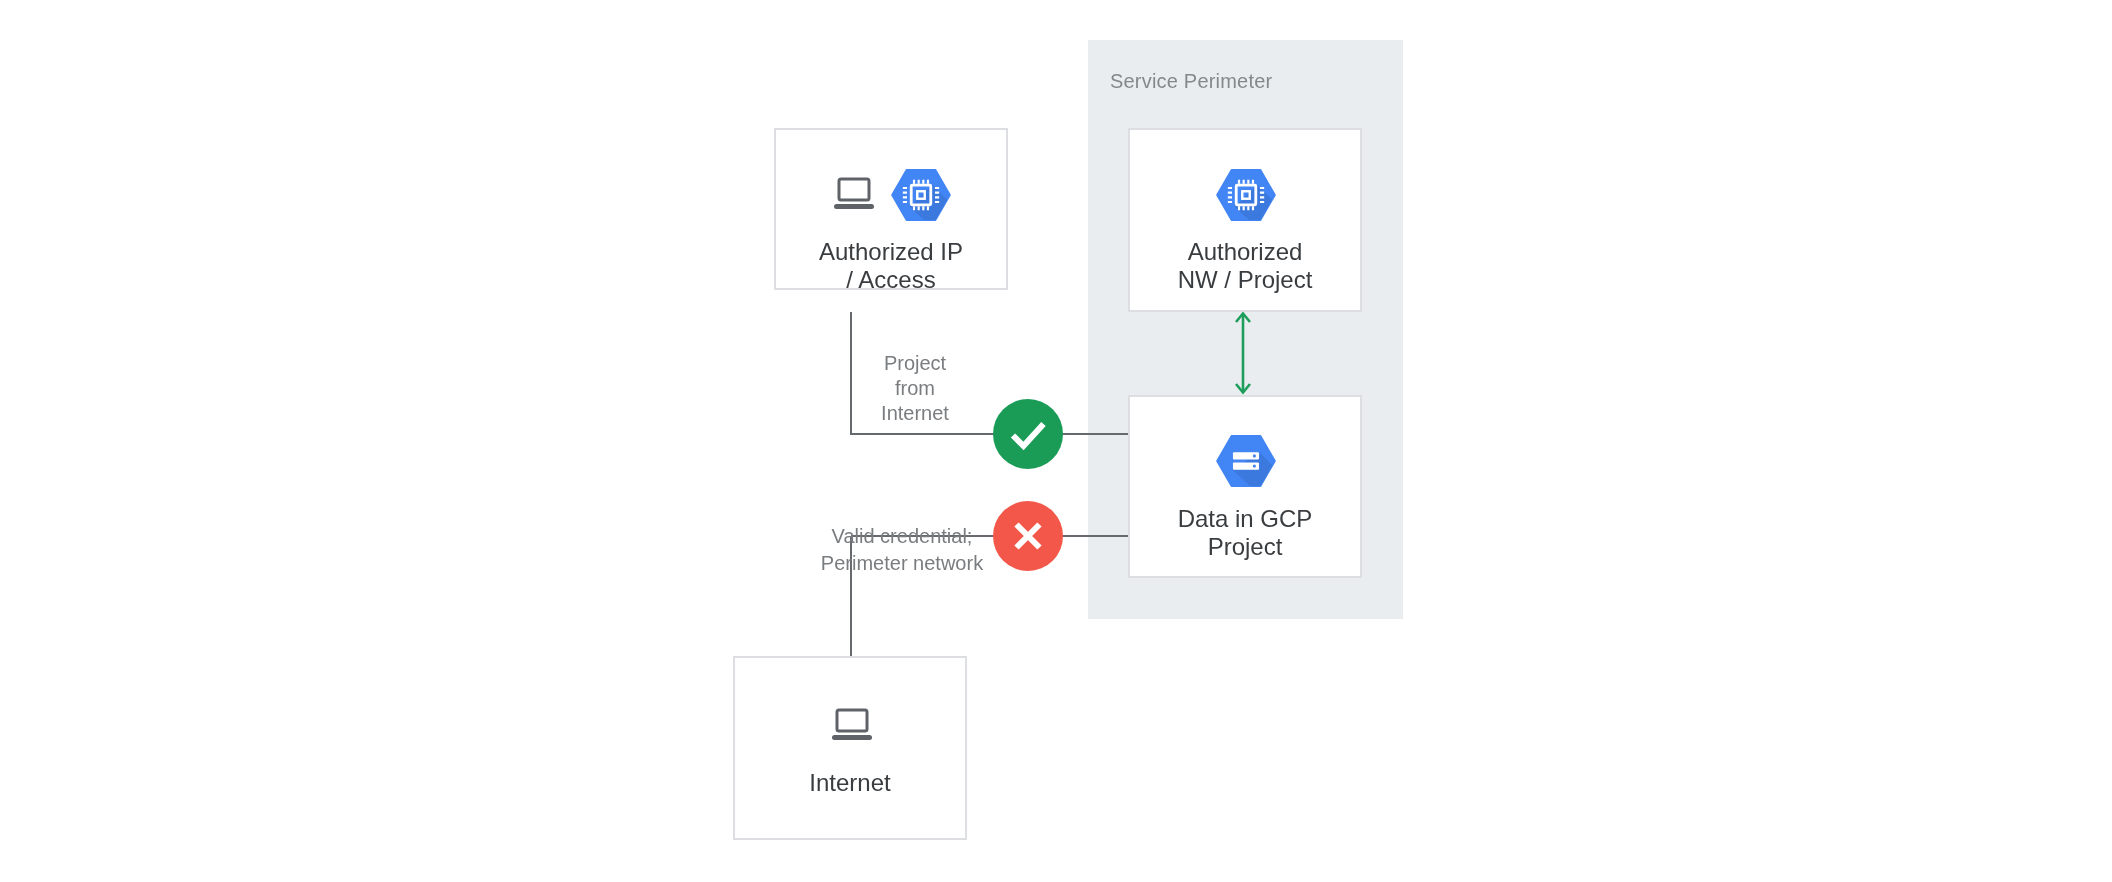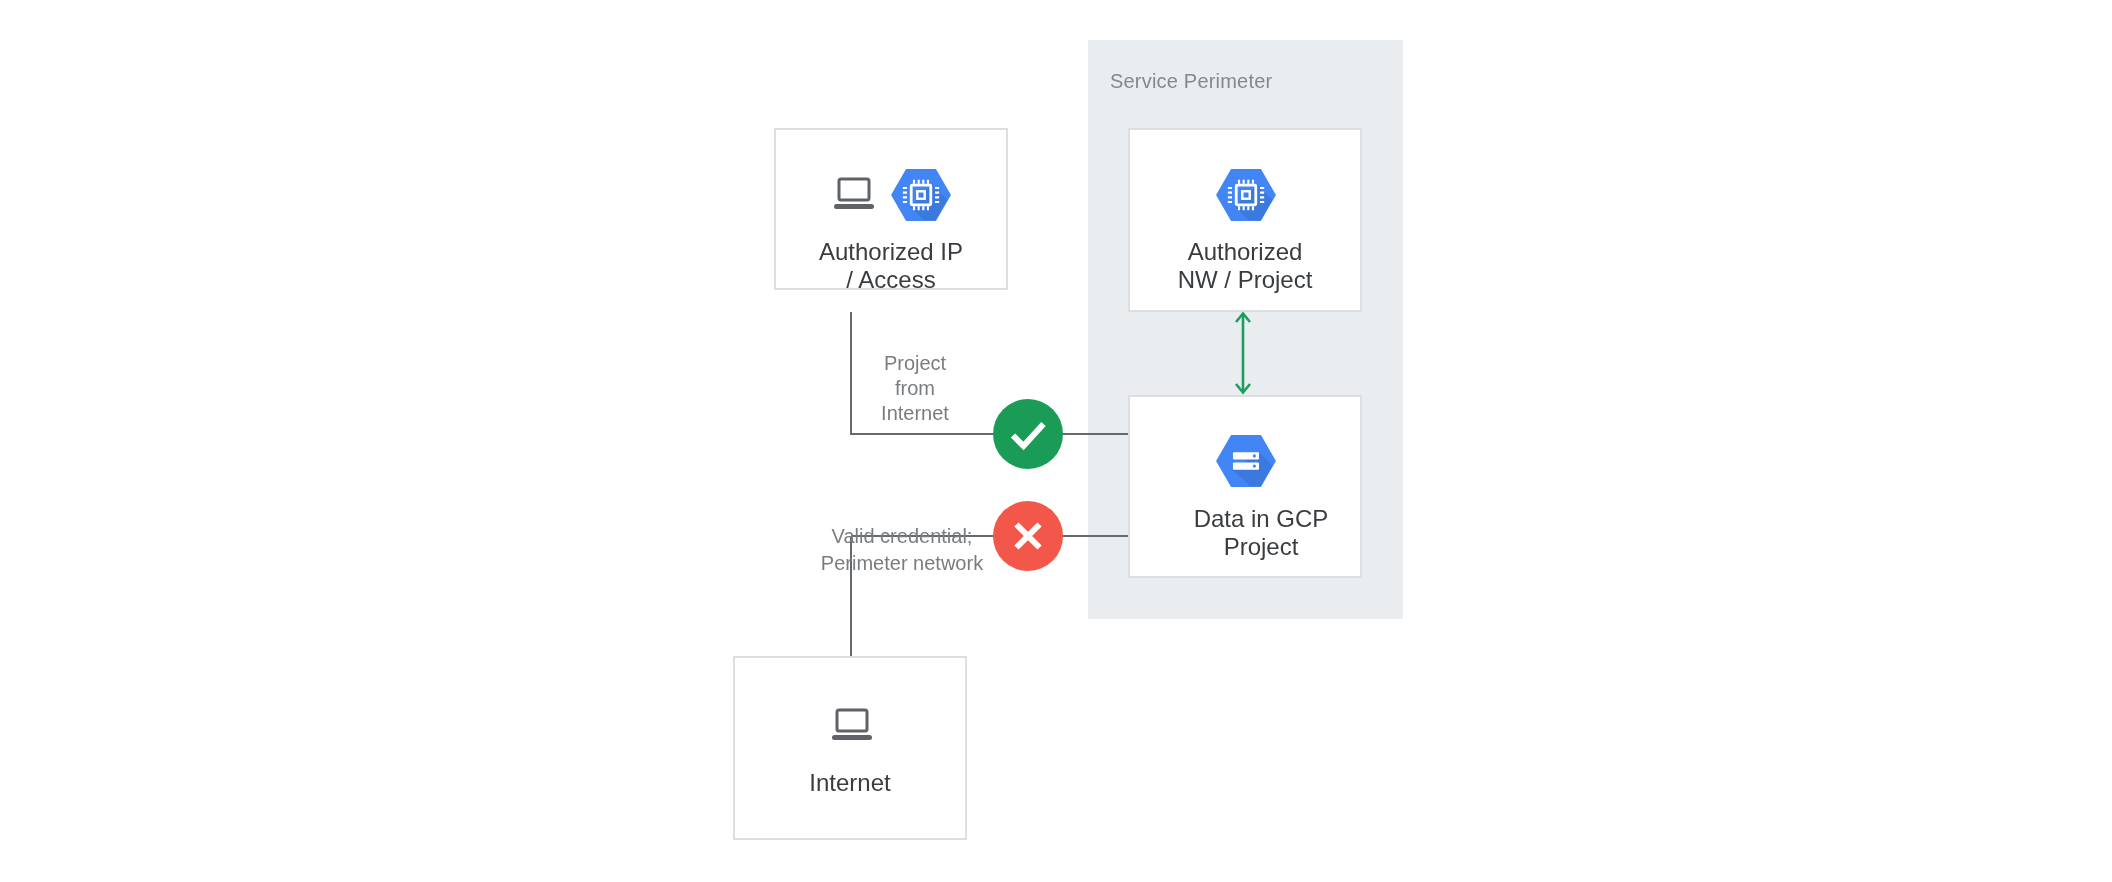--- a/index.html
+++ b/index.html
@@ -48,21 +48,21 @@
   .node-label {
     position: absolute;
     left: 0; width: 100%;
     text-align: center;
     font-size: 24px;
     line-height: 28px;
     color: #3a3d40;
   }
   .node-auth-ip  .node-label { top: 108px; }
   .node-auth-nw  .node-label { top: 108px; }
-  .node-data-gcp .node-label { top: 108px; margin-left: 16px; }
+  .node-data-gcp .node-label { top: 108px; }
   .node-internet .node-label { top: 111px; }
   
   .badge { position: absolute; width: 70px; height: 70px; }
   .badge-check { left: 993px; top: 399px; }
   .badge-cross { left: 993px; top: 501px; }
   
   .double-arrow { position: absolute; left: 1233px; top: 311px; }
   
   .edge-label {
     position: absolute;

